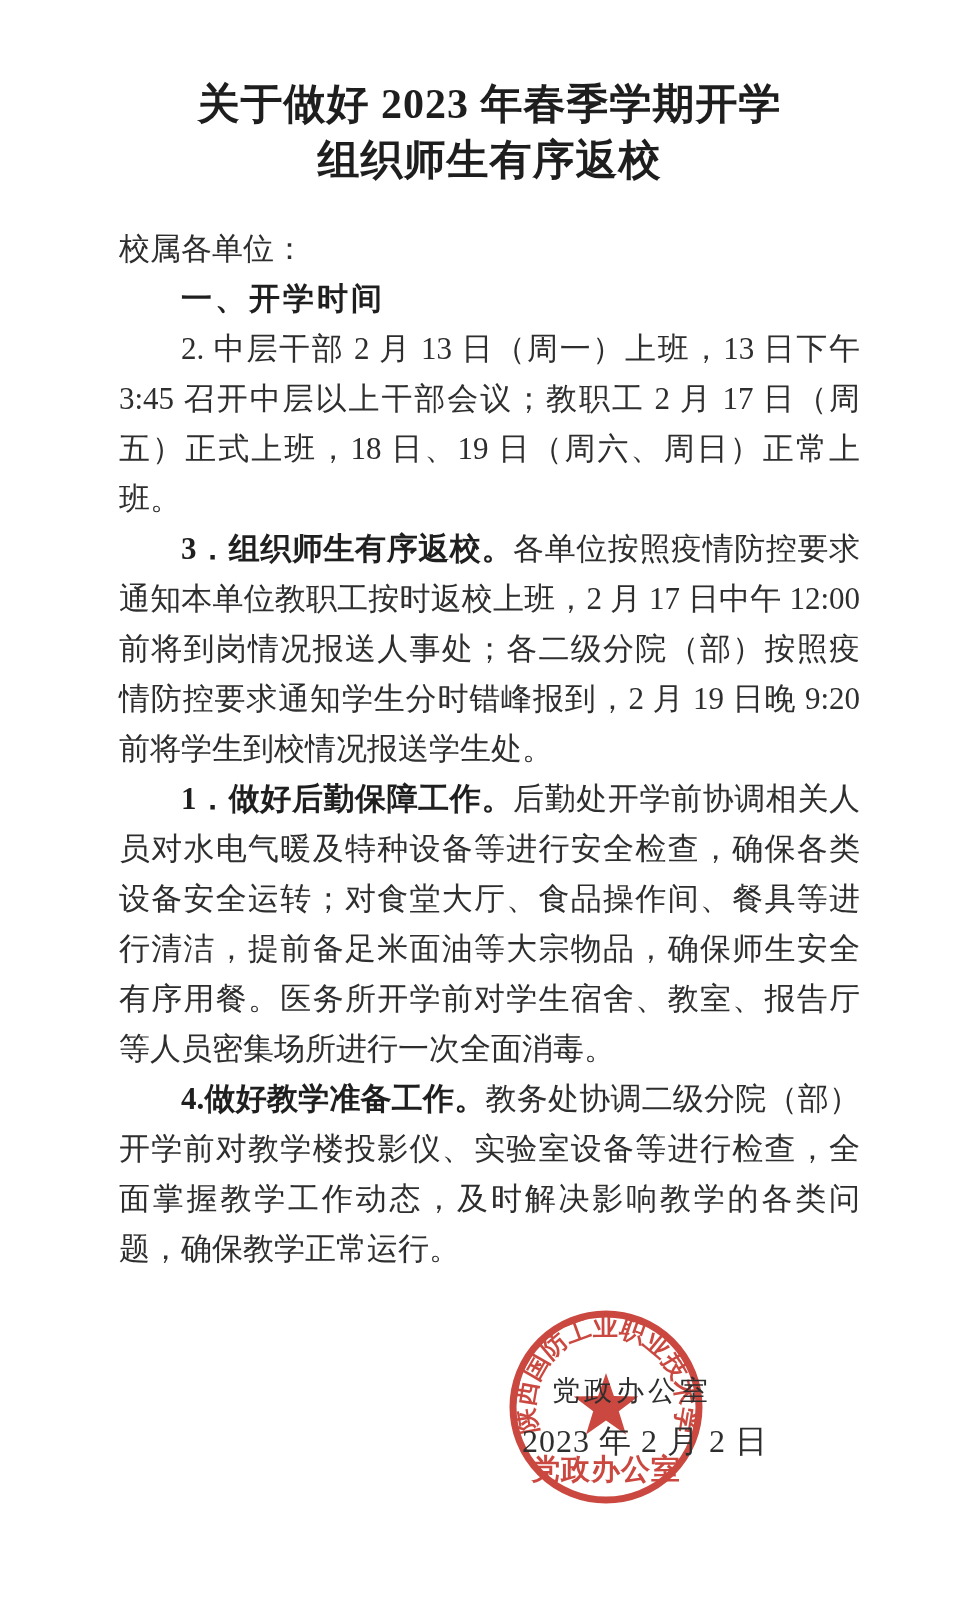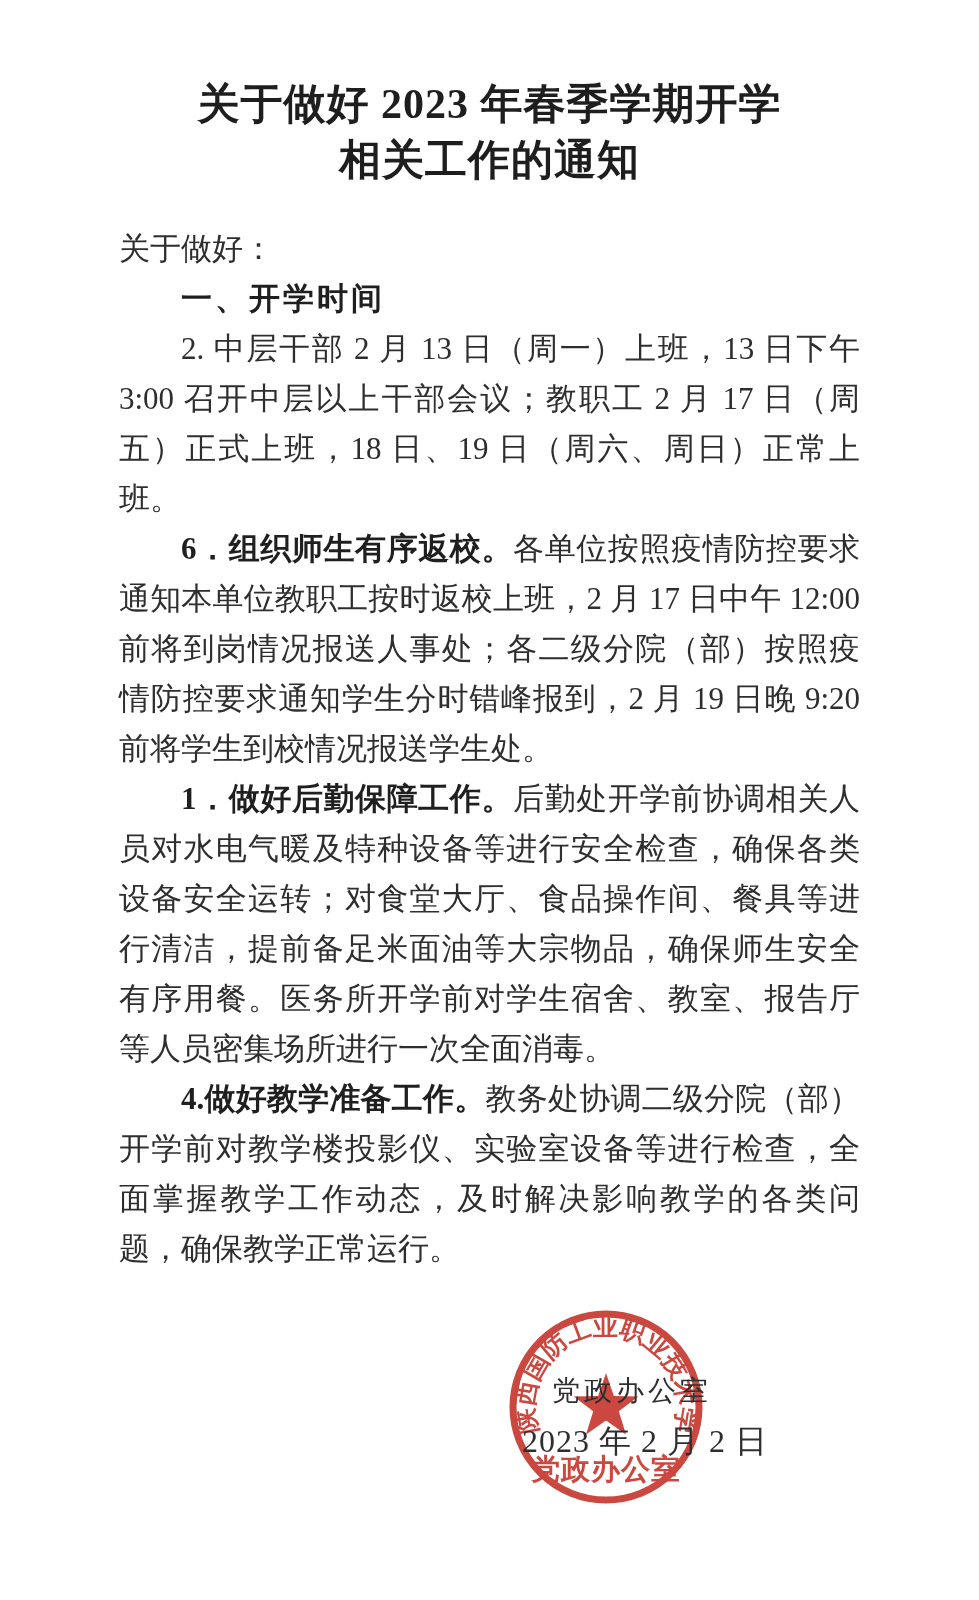--- a/index.html
+++ b/index.html
@@ -75,29 +75,29 @@
     opacity: 0.9;
   }
 </style>
 </head>
 <body>
 
 <div class="page">
 
   <h1 class="title">
     <span class="title-line">关于做好 2023 年春季学期开学</span>
-    <span class="title-line">相关工作的通知</span>
+    <span class="title-line">组织师生有序返校</span>
   </h1>
 
   <div class="content">
-    <p class="salutation">关于做好：</p>
+    <p class="salutation">校属各单位：</p>
     <div id="paragraphs">
         <p class="para heading"><span class="bold">一、开学时间</span></p>
-        <p class="para body"><span>2. 中层干部 2 月 13 日（周一）上班，13 日下午 3:00 召开中层以上干部会议；教职工 2 月 17 日（周五）正式上班，18 日、19 日（周六、周日）正常上班。</span></p>
-        <p class="para body"><span class="bold">6．组织师生有序返校。</span><span>各单位按照疫情防控要求通知本单位教职工按时返校上班，2 月 17 日中午 12:00 前将到岗情况报送人事处；各二级分院（部）按照疫情防控要求通知学生分时错峰报到，2 月 19 日晚 9:20 前将学生到校情况报送学生处。</span></p>
+        <p class="para body"><span>2. 中层干部 2 月 13 日（周一）上班，13 日下午 3:45 召开中层以上干部会议；教职工 2 月 17 日（周五）正式上班，18 日、19 日（周六、周日）正常上班。</span></p>
+        <p class="para body"><span class="bold">3．组织师生有序返校。</span><span>各单位按照疫情防控要求通知本单位教职工按时返校上班，2 月 17 日中午 12:00 前将到岗情况报送人事处；各二级分院（部）按照疫情防控要求通知学生分时错峰报到，2 月 19 日晚 9:20 前将学生到校情况报送学生处。</span></p>
         <p class="para body"><span class="bold">1．做好后勤保障工作。</span><span>后勤处开学前协调相关人员对水电气暖及特种设备等进行安全检查，确保各类设备安全运转；对食堂大厅、食品操作间、餐具等进行清洁，提前备足米面油等大宗物品，确保师生安全有序用餐。医务所开学前对学生宿舍、教室、报告厅等人员密集场所进行一次全面消毒。</span></p>
         <p class="para body"><span class="bold">4.做好教学准备工作。</span><span>教务处协调二级分院（部）开学前对教学楼投影仪、实验室设备等进行检查，全面掌握教学工作动态，及时解决影响教学的各类问题，确保教学正常运行。</span></p>
       </div>
   </div>
 
   <div class="sig-dept">党政办公室</div>
   <div class="sig-date">2023 年 2 月 2 日</div>
 
   <div class="seal">
     <svg width="220" height="215" viewBox="0 0 220 215" xmlns="http://www.w3.org/2000/svg">

